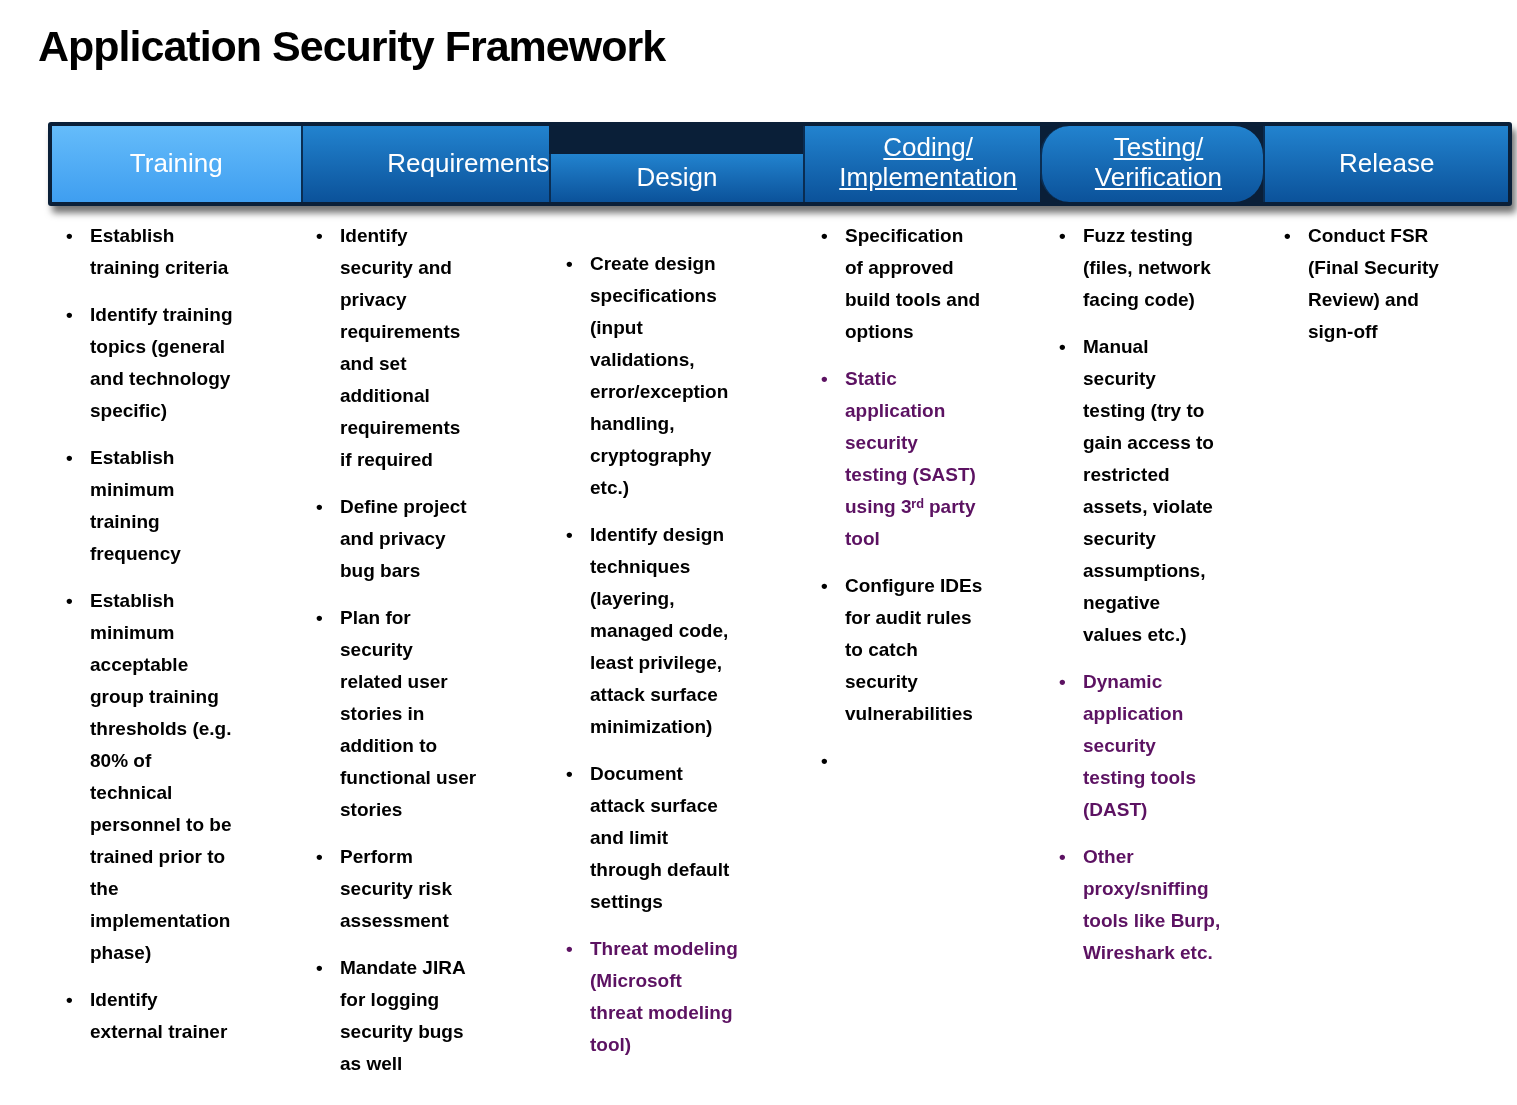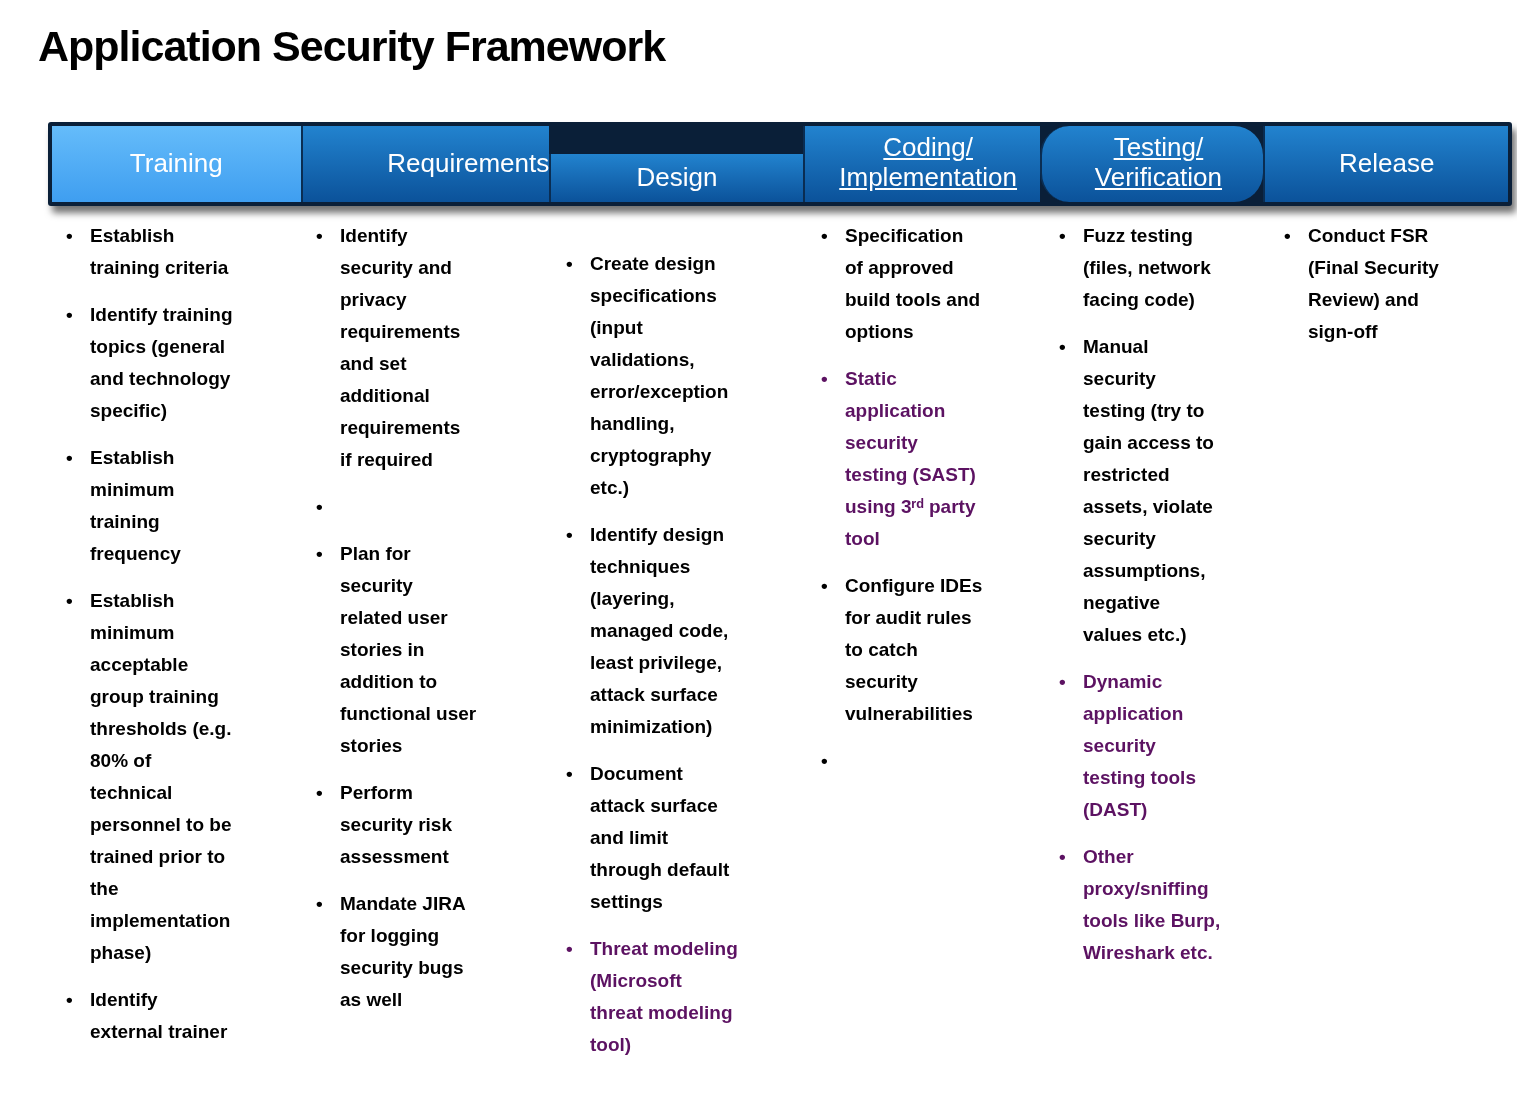--- a/index.html
+++ b/index.html
@@ -137,20 +137,23 @@
 security and
 privacy
 requirements
 and set
 additional
 requirements
 if required</span>
       </div>
       <div class="item">
         <span class="bullet">•</span>
+        <span class="text">Define project
+and privacy
+bug bars</span>
       </div>
       <div class="item">
         <span class="bullet">•</span>
         <span class="text">Plan for
 security
 related user
 stories in
 addition to
 functional user
 stories</span>

